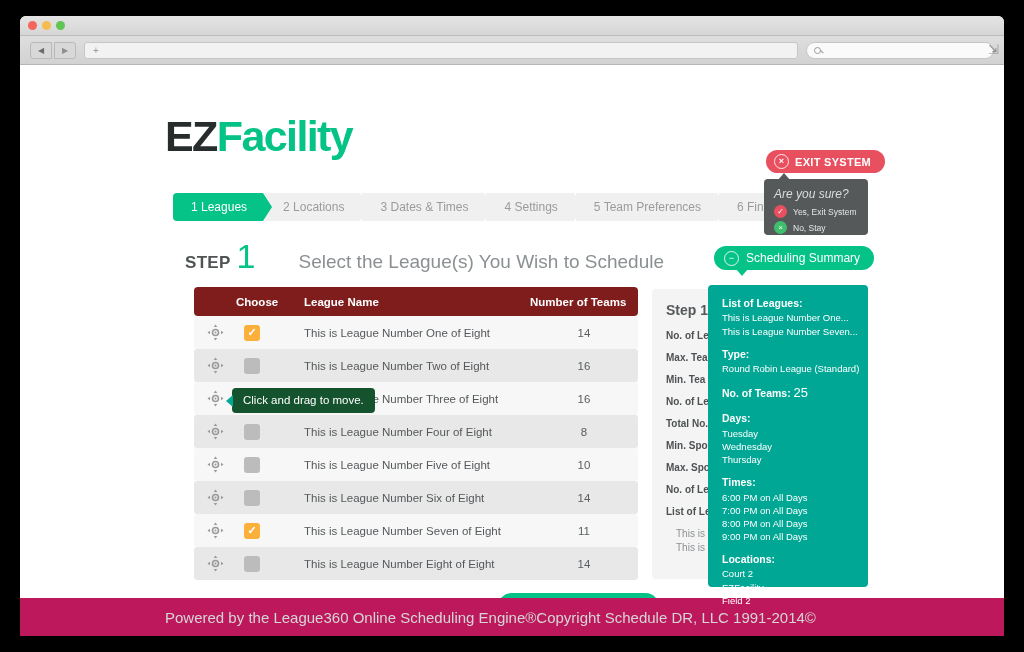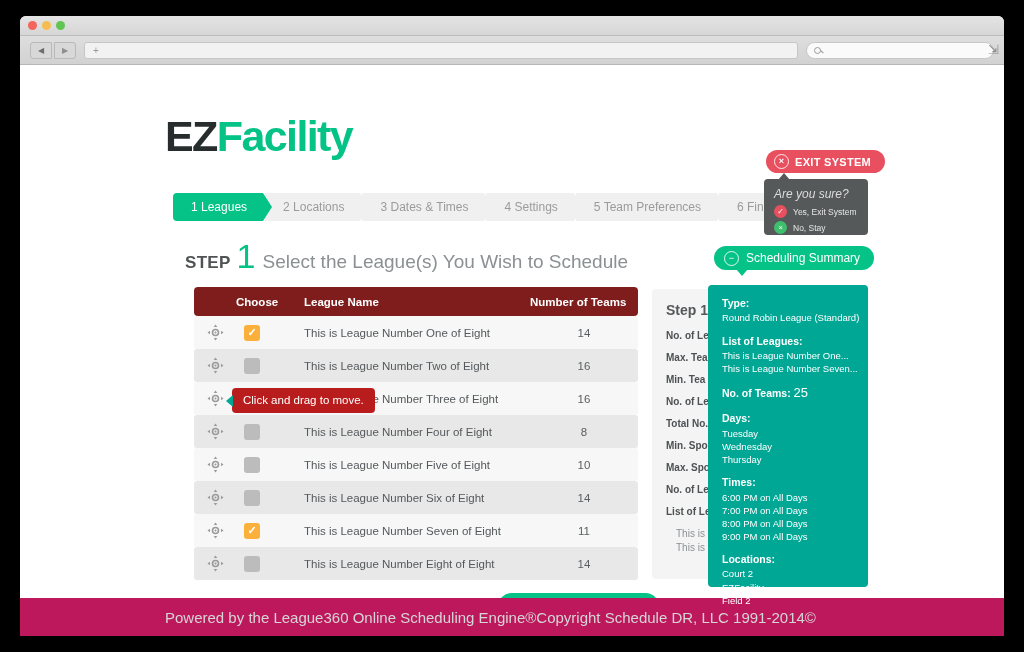--- a/index.html
+++ b/index.html
@@ -129,21 +129,21 @@
   }
   .tab.active::after { border-left-color: #05c386; }
 
   
   #step-head {
     position: absolute; left: 165px; top: 178px;
     display: flex; align-items: baseline;
   }
   #step-word { font-size: 17px; font-weight: 700; color: #4f5353; letter-spacing: .3px; }
   #step-num { font-size: 34px; color: #05c386; margin: 0 7px 0 6px; font-weight: 300; line-height: .8; }
-  #step-title { font-size: 19px; color: #8b9092; font-weight: 400; }
+  #step-title { font-size: 19px; color: #8b9092; font-weight: 400; margin-left: 36px; }
 
   
   #leagues-table {
     position: absolute; left: 174px; top: 222px;
     width: 444px;
   }
   #table-header {
     display: flex; align-items: center;
     height: 29px;
     background: #7f1d1d;
@@ -182,21 +182,21 @@
   }
   .checkbox.checked { background: #fbb03b; }
   .checkbox .tick { color: #fff; font-size: 11px; line-height: 1; font-weight: 700;}
   .cell-name { flex: 1; }
   .cell-teams { width: 108px; text-align: center; color: #5a5e60; }
 
   
   #drag-tooltip {
     position: absolute;
     left: 212px; top: 323px;
-    background: #b91c1c;
+    background: #14532d;
     color: #fff;
     font-size: 11.5px;
     border-radius: 4px;
     padding: 6px 11px 7px 11px;
     white-space: nowrap;
     z-index: 20;
   }
   #drag-tooltip::before {
     content: "";
     position: absolute;
@@ -583,27 +583,27 @@
             <div class="sb-line">Max. Spo</div>
             <div class="sb-line">No. of Le</div>
             <div class="sb-line">List of Le</div>
             <div class="sb-sub">This is L</div>
             <div class="sb-sub">This is L</div>
           </div>
       </div>
 
       <div id="summary-popover">
         <div class="sp-group">
-          <div class="sp-h">Type:</div>
-          <div class="sp-v">Round Robin League (Standard)</div>
-        </div>
-        <div class="sp-group">
           <div class="sp-h">List of Leagues:</div>
           <div class="sp-v">This is League Number One...</div>
           <div class="sp-v">This is League Number Seven...</div>
+        </div>
+        <div class="sp-group">
+          <div class="sp-h">Type:</div>
+          <div class="sp-v">Round Robin League (Standard)</div>
         </div>
         <div class="sp-teams">
           <span>No. of Teams:</span>
           <span class="num">25</span>
         </div>
         <div class="sp-group">
           <div class="sp-h">Days:</div>
           <div class="sp-v">Tuesday</div>
           <div class="sp-v">Wednesday</div>
           <div class="sp-v">Thursday</div>

